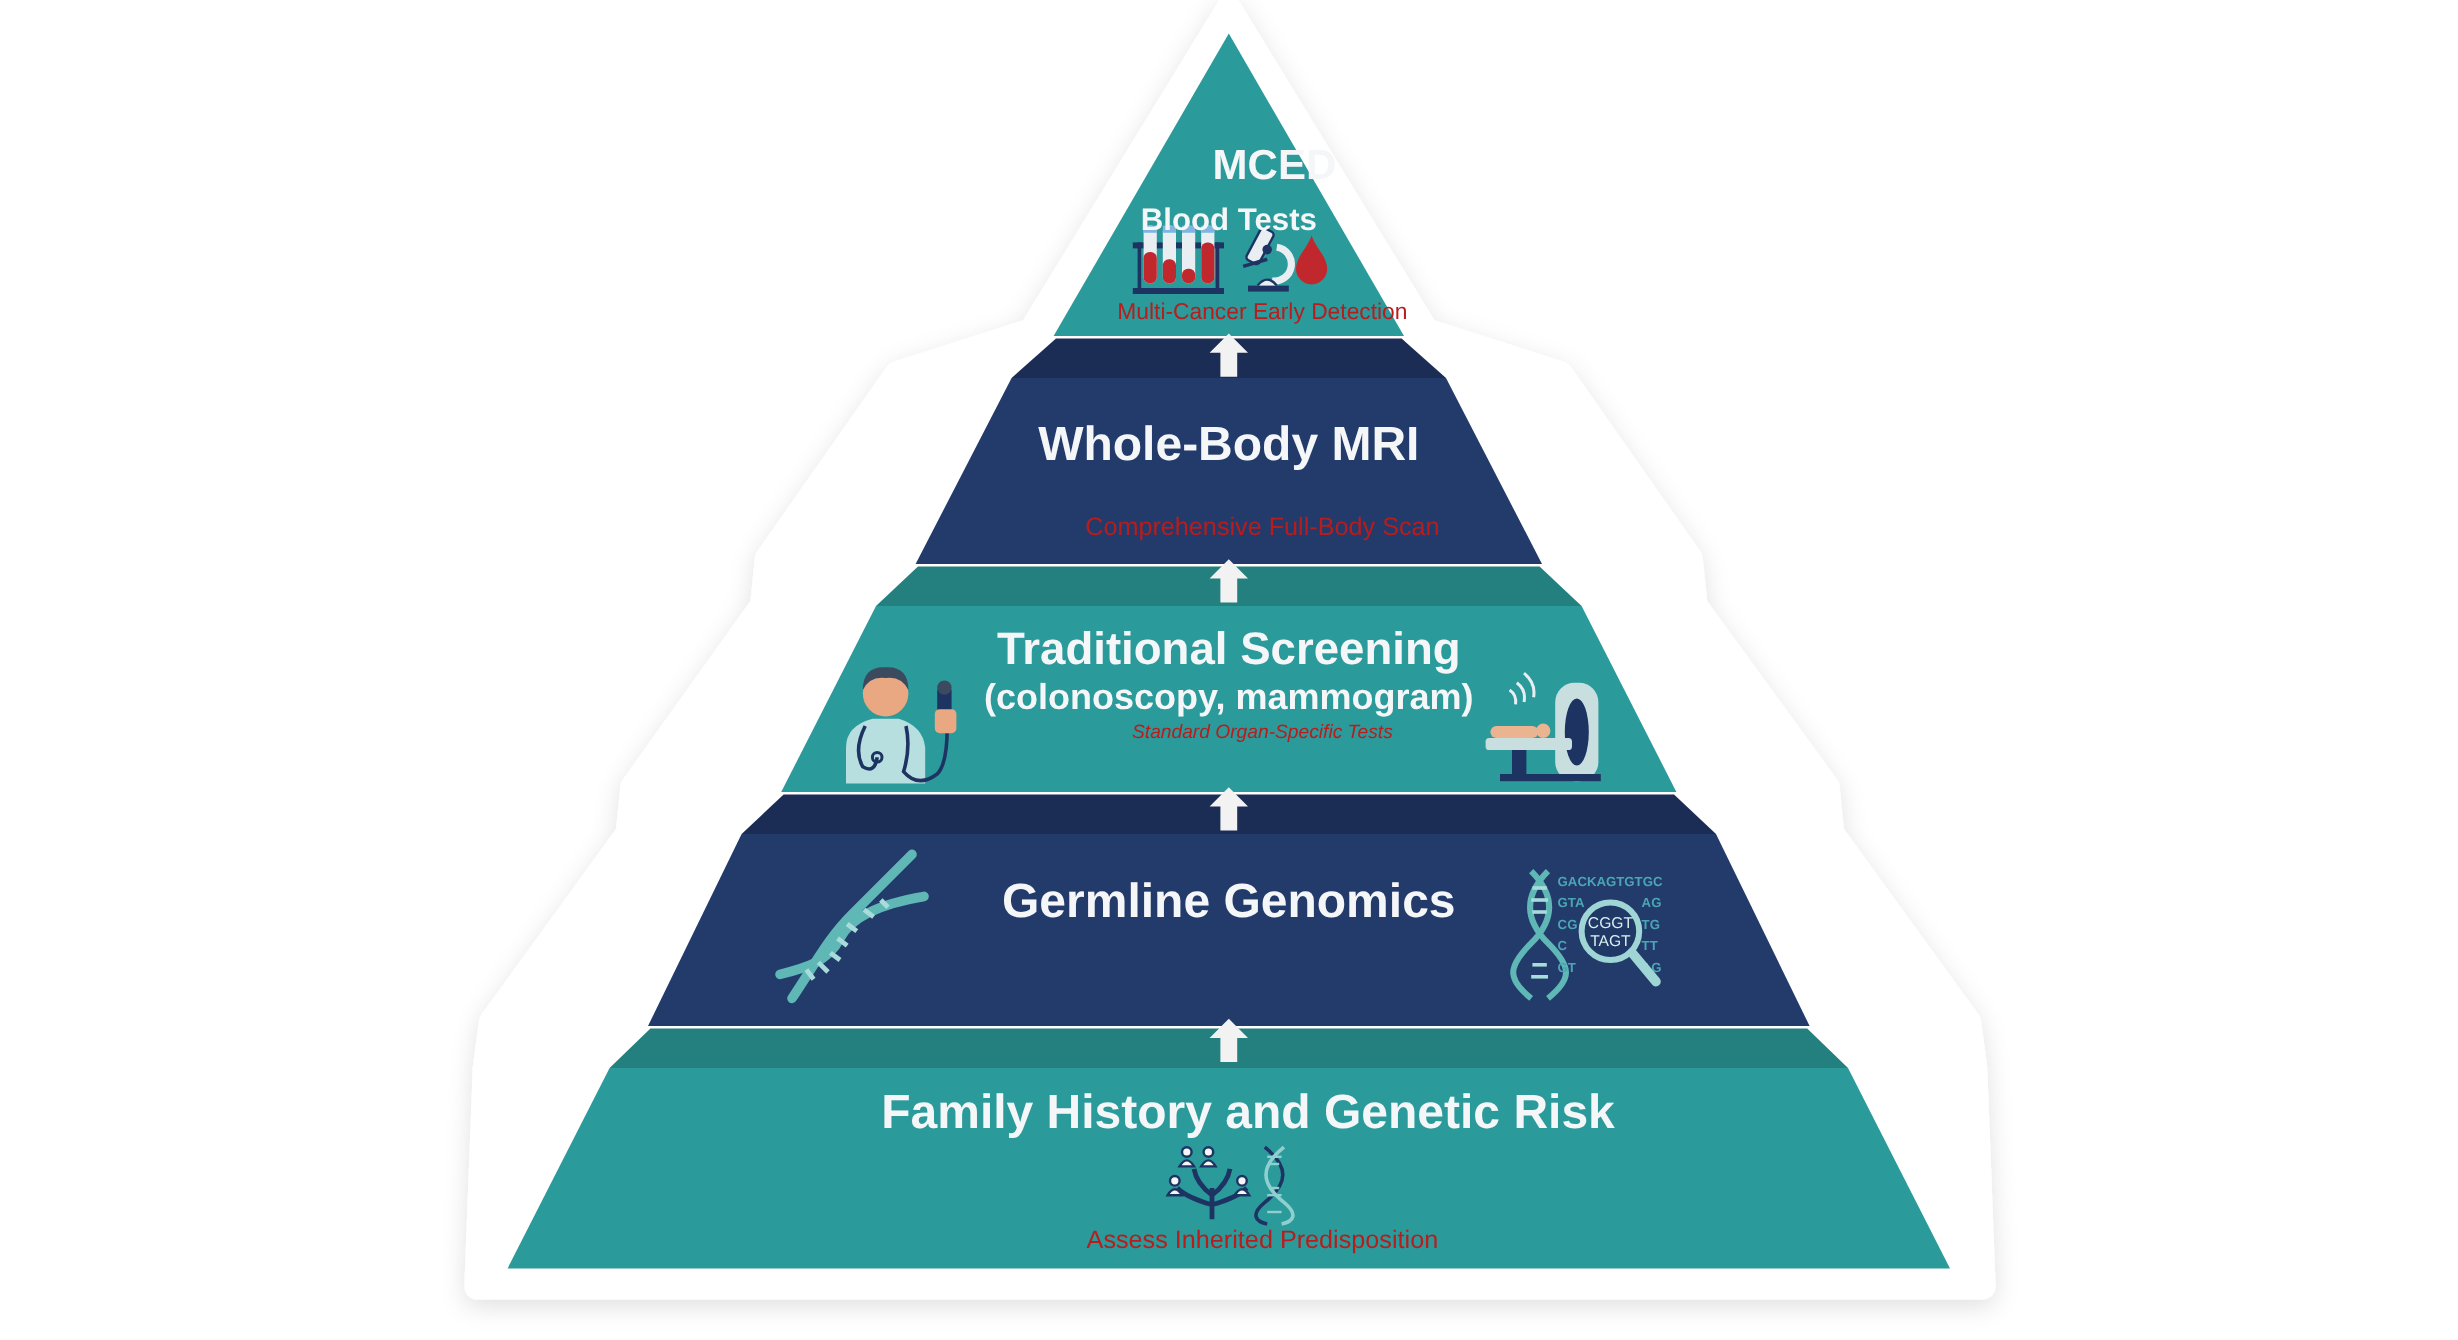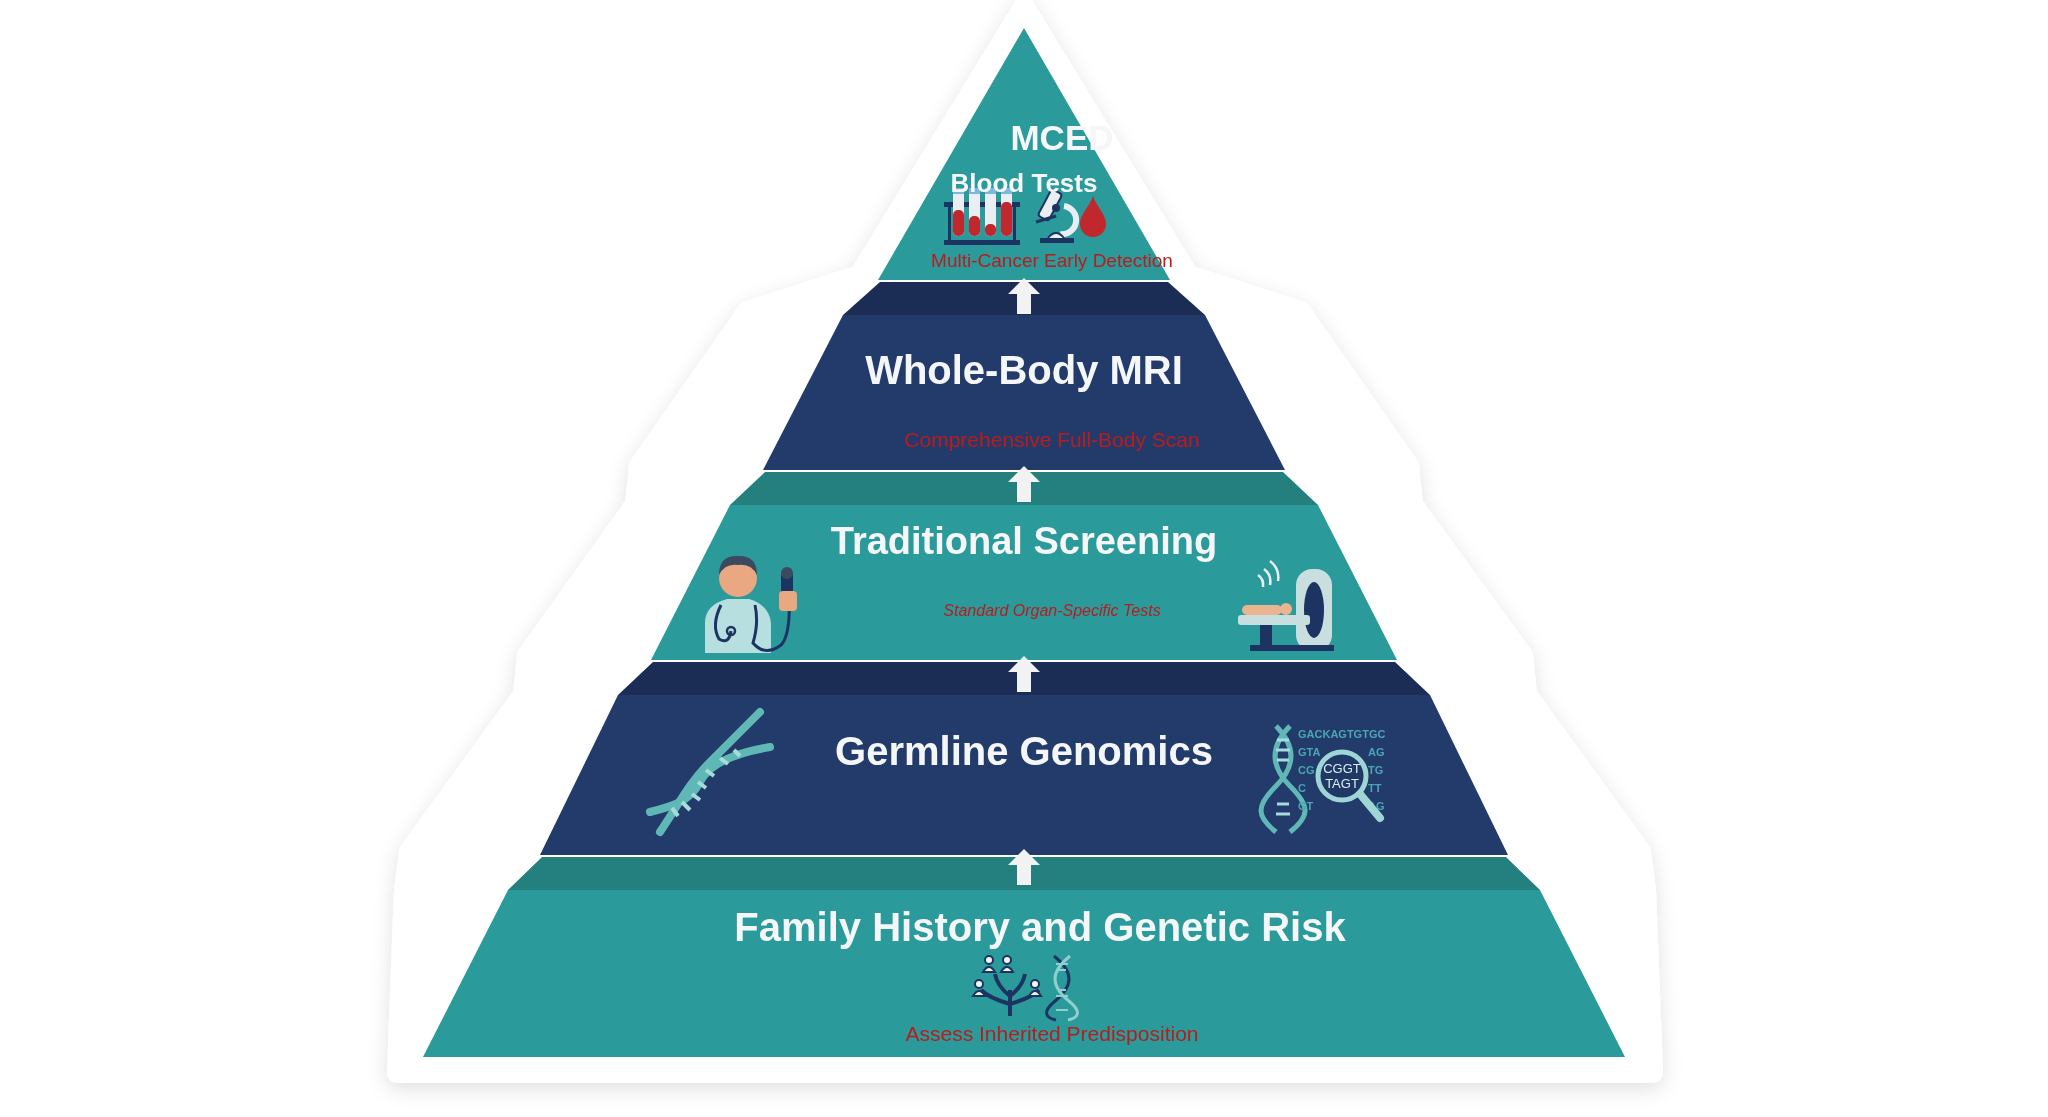--- a/index.html
+++ b/index.html
@@ -183,20 +183,21 @@
   <div class="tier-text title" style="top:118px;font-size:35px;margin-left:38px;">MCED</div>
   <div class="tier-text title" style="top:153px;font-size:26px;margin-top:15px;">Blood Tests</div>
   <div class="tier-text sub" style="top:250px;font-size:19px;">Multi-Cancer Early Detection</div>
 
   
   <div class="tier-text title" style="top:348px;font-size:40px;">Whole-Body MRI</div>
   <div class="tier-text sub" style="top:428px;font-size:21px;">Comprehensive Full-Body Scan</div>
 
   
   <div class="tier-text title" style="top:520px;font-size:38px;">Traditional Screening</div>
+  <div class="tier-text title" style="top:565px;font-size:30px;">(colonoscopy, mammogram)</div>
   <div class="tier-text sub" style="top:602px;font-size:16px;font-style:italic;">Standard Organ-Specific Tests</div>
 
   
   <div class="tier-text title" style="top:729px;font-size:40px;">Germline Genomics</div>
 
   
   <div class="tier-text title" style="top:905px;font-size:40px;margin-left:16px;">Family History and Genetic Risk</div>
   <div class="tier-text sub" style="top:1022px;font-size:21px;">Assess Inherited Predisposition</div>
 </div>
 

